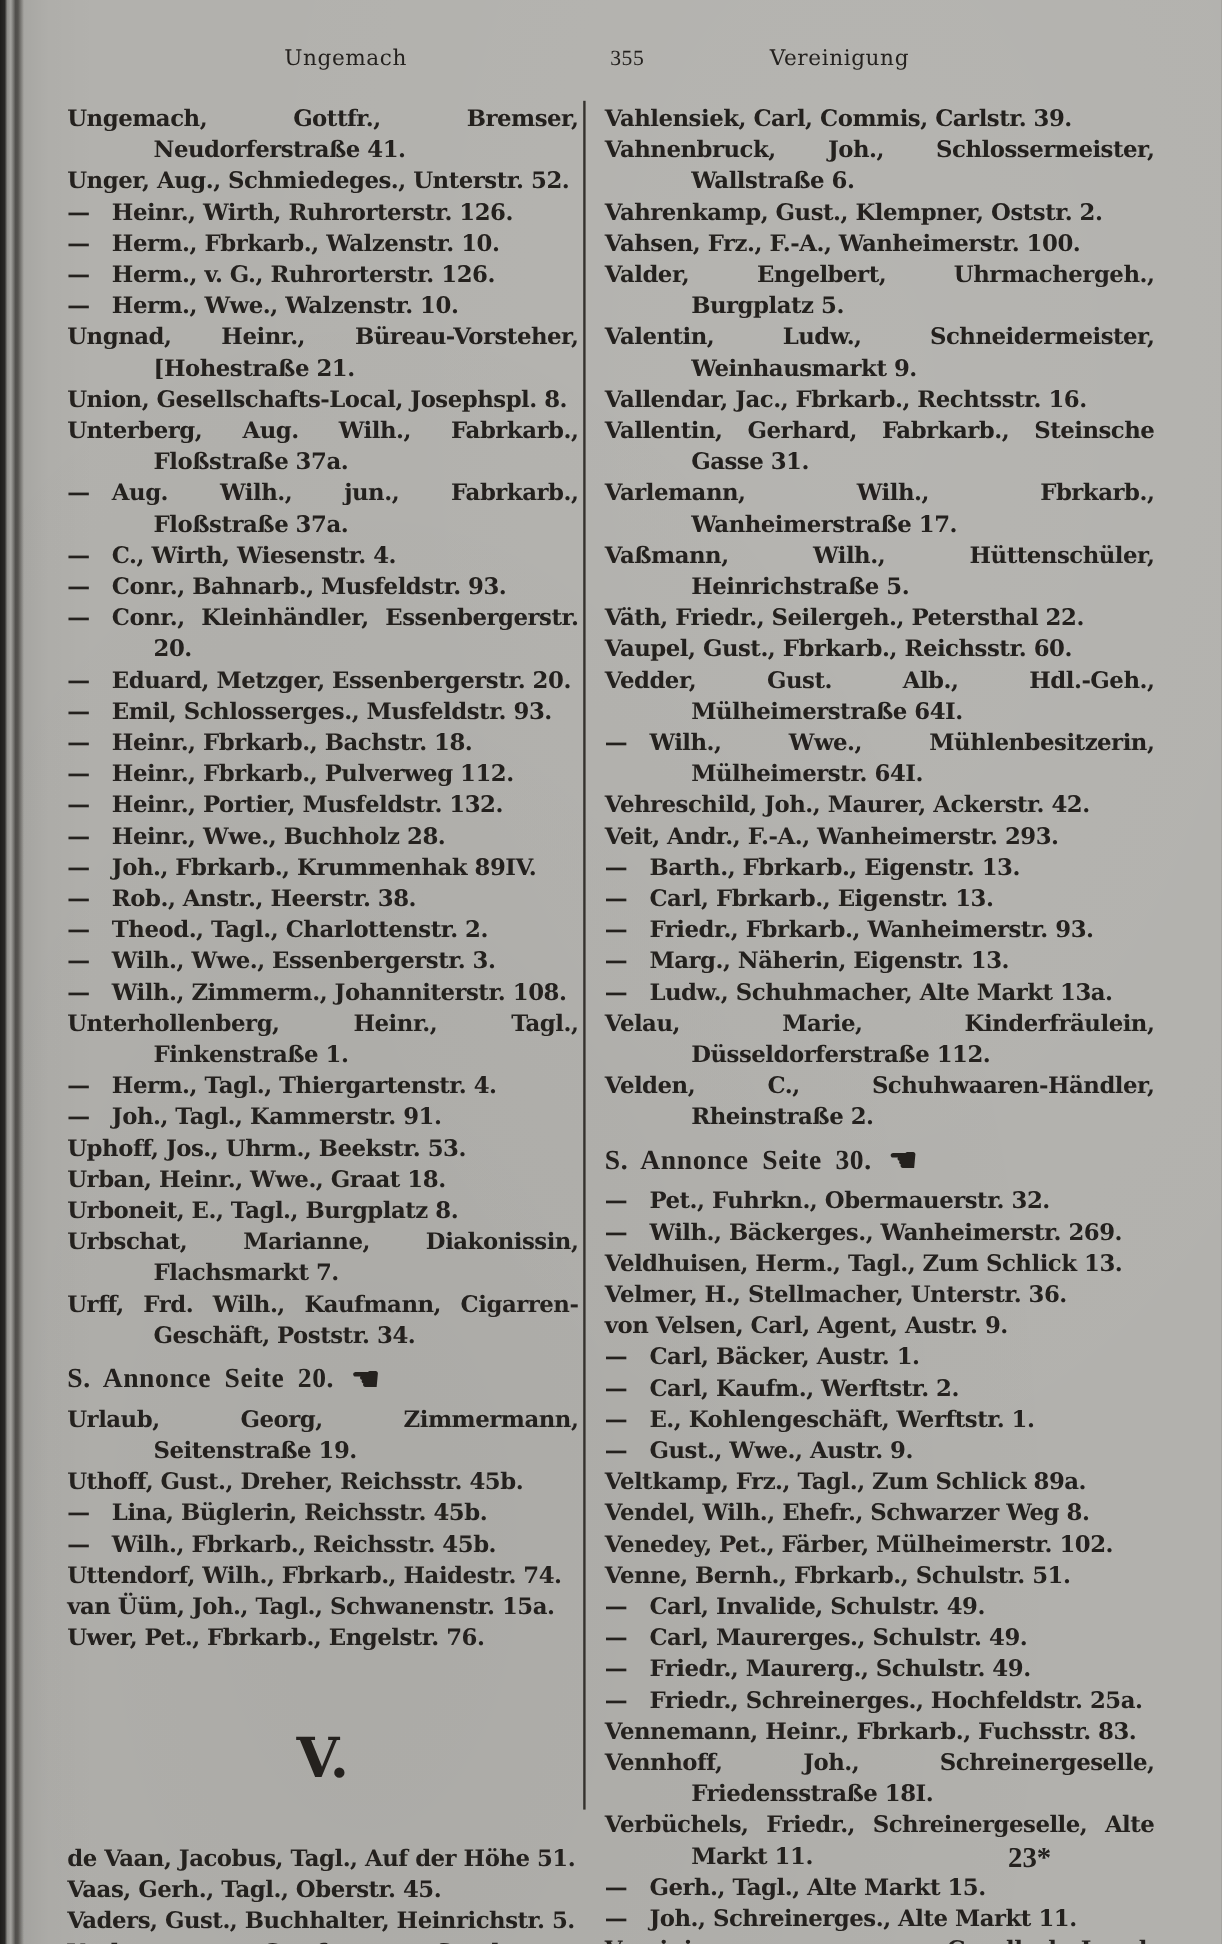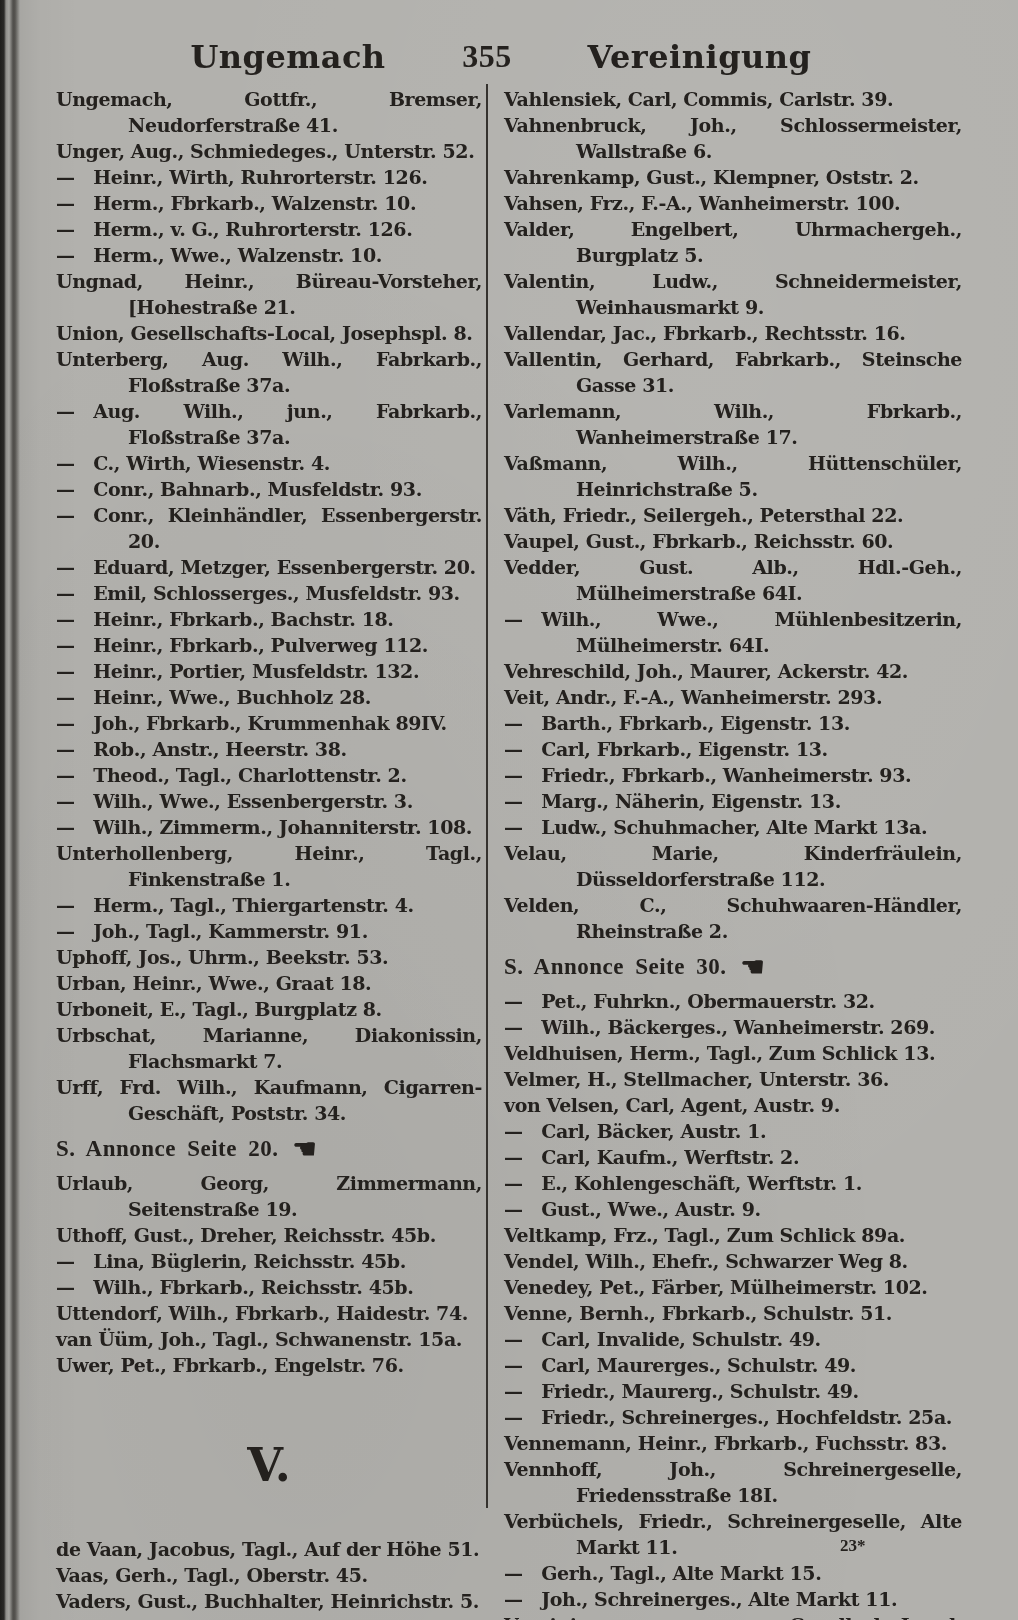--- a/index.html
+++ b/index.html
@@ -25,24 +25,24 @@
     position:absolute;left:0;top:0;width:20px;height:100%;
     background:linear-gradient(90deg,
       #1e1d1b 0px,#2a2927 4px,
       #8e8d89 6px,#a3a29e 9px,
       #7b7a76 11px,#504e4b 13px,
       #55534f 15px,rgba(0,0,0,0) 20px);
   }
   .header{position:absolute;top:38px;left:0;width:100%;height:40px;}
   .hdr-left,.hdr-num,.hdr-right{
     position:absolute;top:0;text-align:center;
-    font-weight:700;font-size:32px;letter-spacing:0.5px;
+    font-weight:400;font-size:18px;letter-spacing:0.5px;
   }
   .hdr-left{left:138px;width:300px;}
-  .hdr-num{left:437px;width:100px;font-family:"Liberation Serif",serif;}
+  .hdr-num{left:437px;width:100px;font-family:"Liberation Serif",serif;text-align:right;}
   .hdr-right{left:562px;width:275px;}
   .col-divider{
     position:absolute;left:486px;top:84px;width:2px;height:1424px;
     background:var(--divider);
   }
   .col{position:absolute;top:86px;}
   .col-left{left:56px;width:426px;}
   .col-right{left:504px;width:458px;}
   .entry{
     font-size:19px;line-height:26px;font-weight:700;
@@ -60,21 +60,21 @@
   .annonce .manicule{
     display:inline-block;margin-left:14px;font-size:27px;
     vertical-align:-2px;letter-spacing:0;
   }
   .section-letter{
     text-align:center;font-weight:700;font-size:46px;line-height:50px;
     margin:62px 0 46px;
   }
   .footer{
     position:absolute;left:840px;top:1536px;
-    font-weight:700;font-size:17px;
+    font-weight:700;font-size:24px;
     font-family:"Liberation Serif",serif;
   }
 </style>
 </head>
 <body>
 
 <div class="page">
   <div class="binding-edge"></div>
 
   <div class="header">

